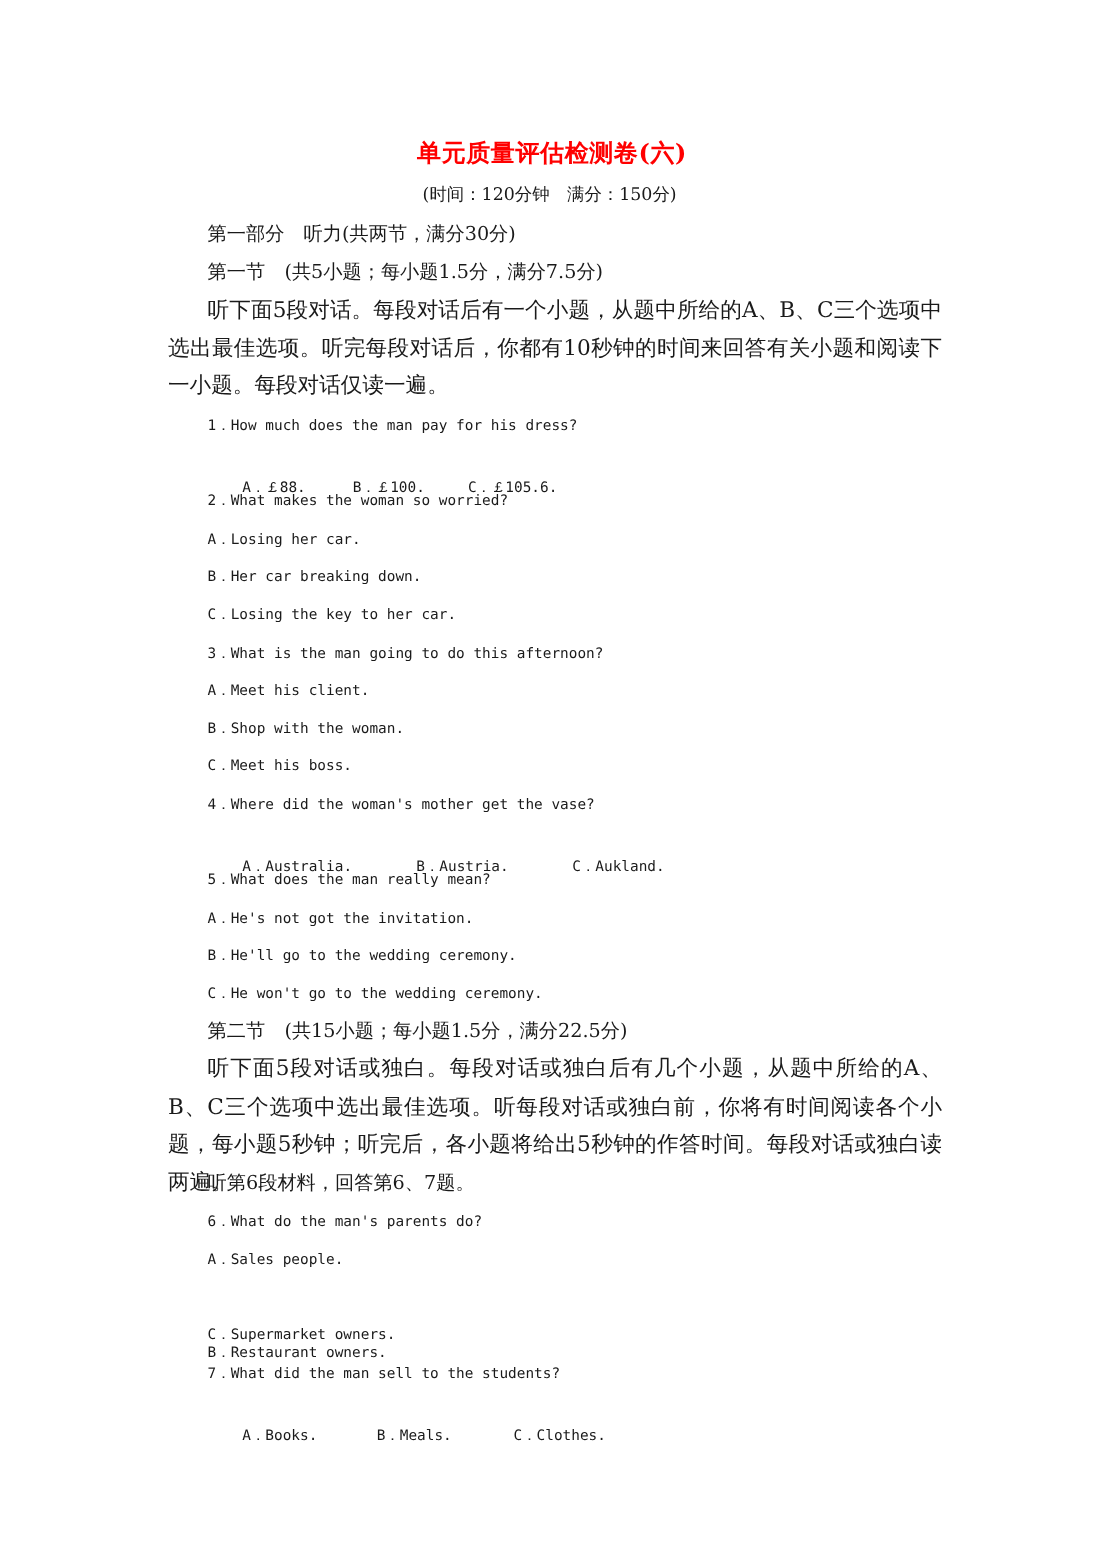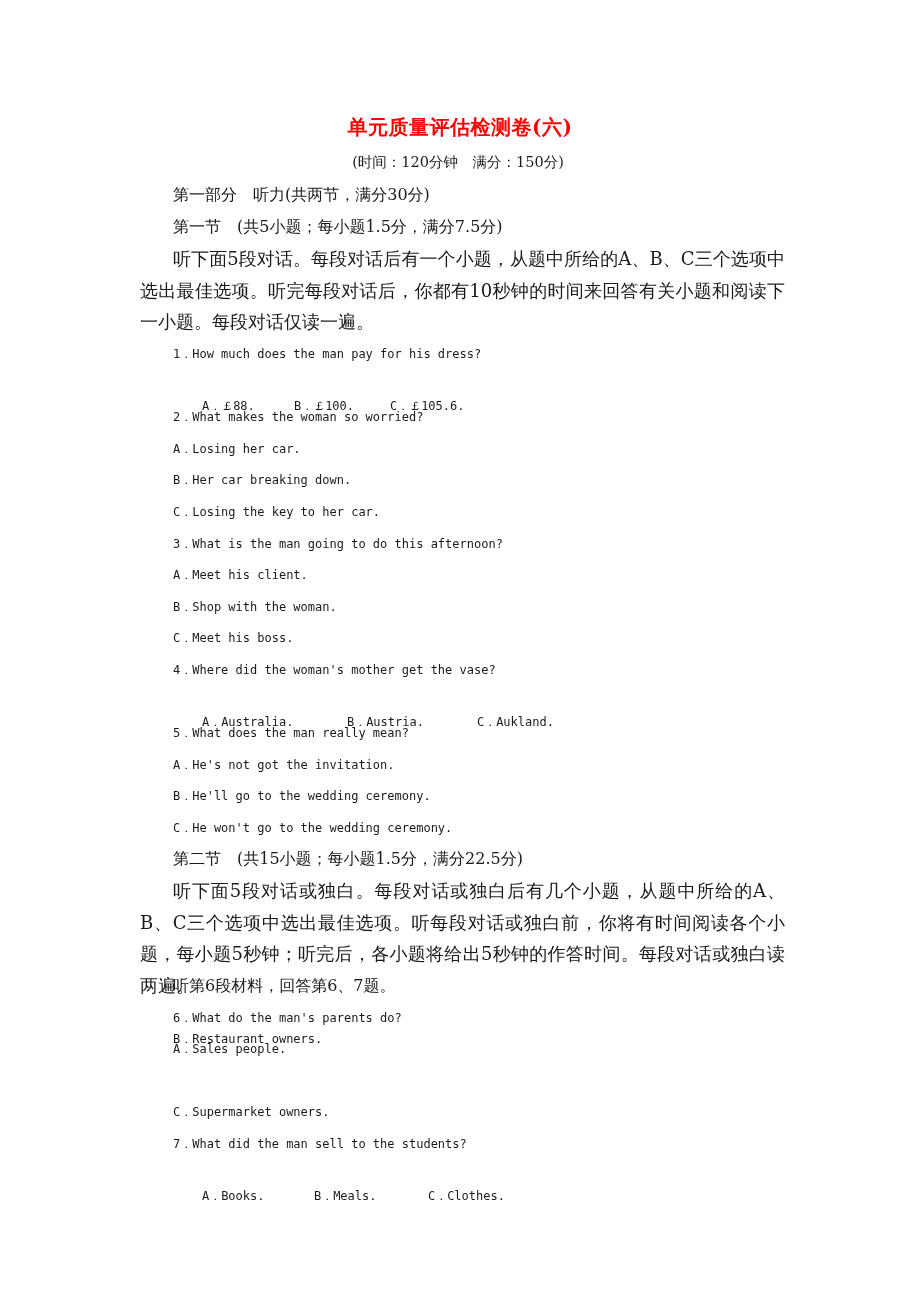--- a/index.html
+++ b/index.html
@@ -50,20 +50,20 @@
   <div class="line mono" style="top:755px">A．He's not got the invitation.</div>
   <div class="line mono" style="top:786px">B．He'll go to the wedding ceremony.</div>
   <div class="line mono" style="top:818px">C．He won't go to the wedding ceremony.</div>
 
   <div class="line" style="top:849px">第二节　(共15小题；每小题1.5分，满分22.5分)</div>
   <div class="para" style="top:875px">听下面5段对话或独白。每段对话或独白后有几个小题，从题中所给的A、B、C三个选项中选出最佳选项。听每段对话或独白前，你将有时间阅读各个小题，每小题5秒钟；听完后，各小题将给出5秒钟的作答时间。每段对话或独白读两遍。</div>
   <div class="line" style="top:976px">听第6段材料，回答第6、7题。</div>
 
   <div class="line mono" style="top:1008px">6．What do the man's parents do?</div>
   <div class="line mono" style="top:1039px">A．Sales people.</div>
-  <div class="line mono" style="top:1029px">B．Restaurant owners.</div>
+  <div class="line mono" style="top:1117px">B．Restaurant owners.</div>
   <div class="line mono" style="top:1102px">C．Supermarket owners.</div>
 
   <div class="line mono" style="top:1134px">7．What did the man sell to the students?</div>
   <div class="line mono opts" style="top:1166px">
     <span style="width:112px">A．Books.</span><span style="width:114px">B．Meals.</span><span>C．Clothes.</span>
   </div>
 </div>
 
 </body></html>

